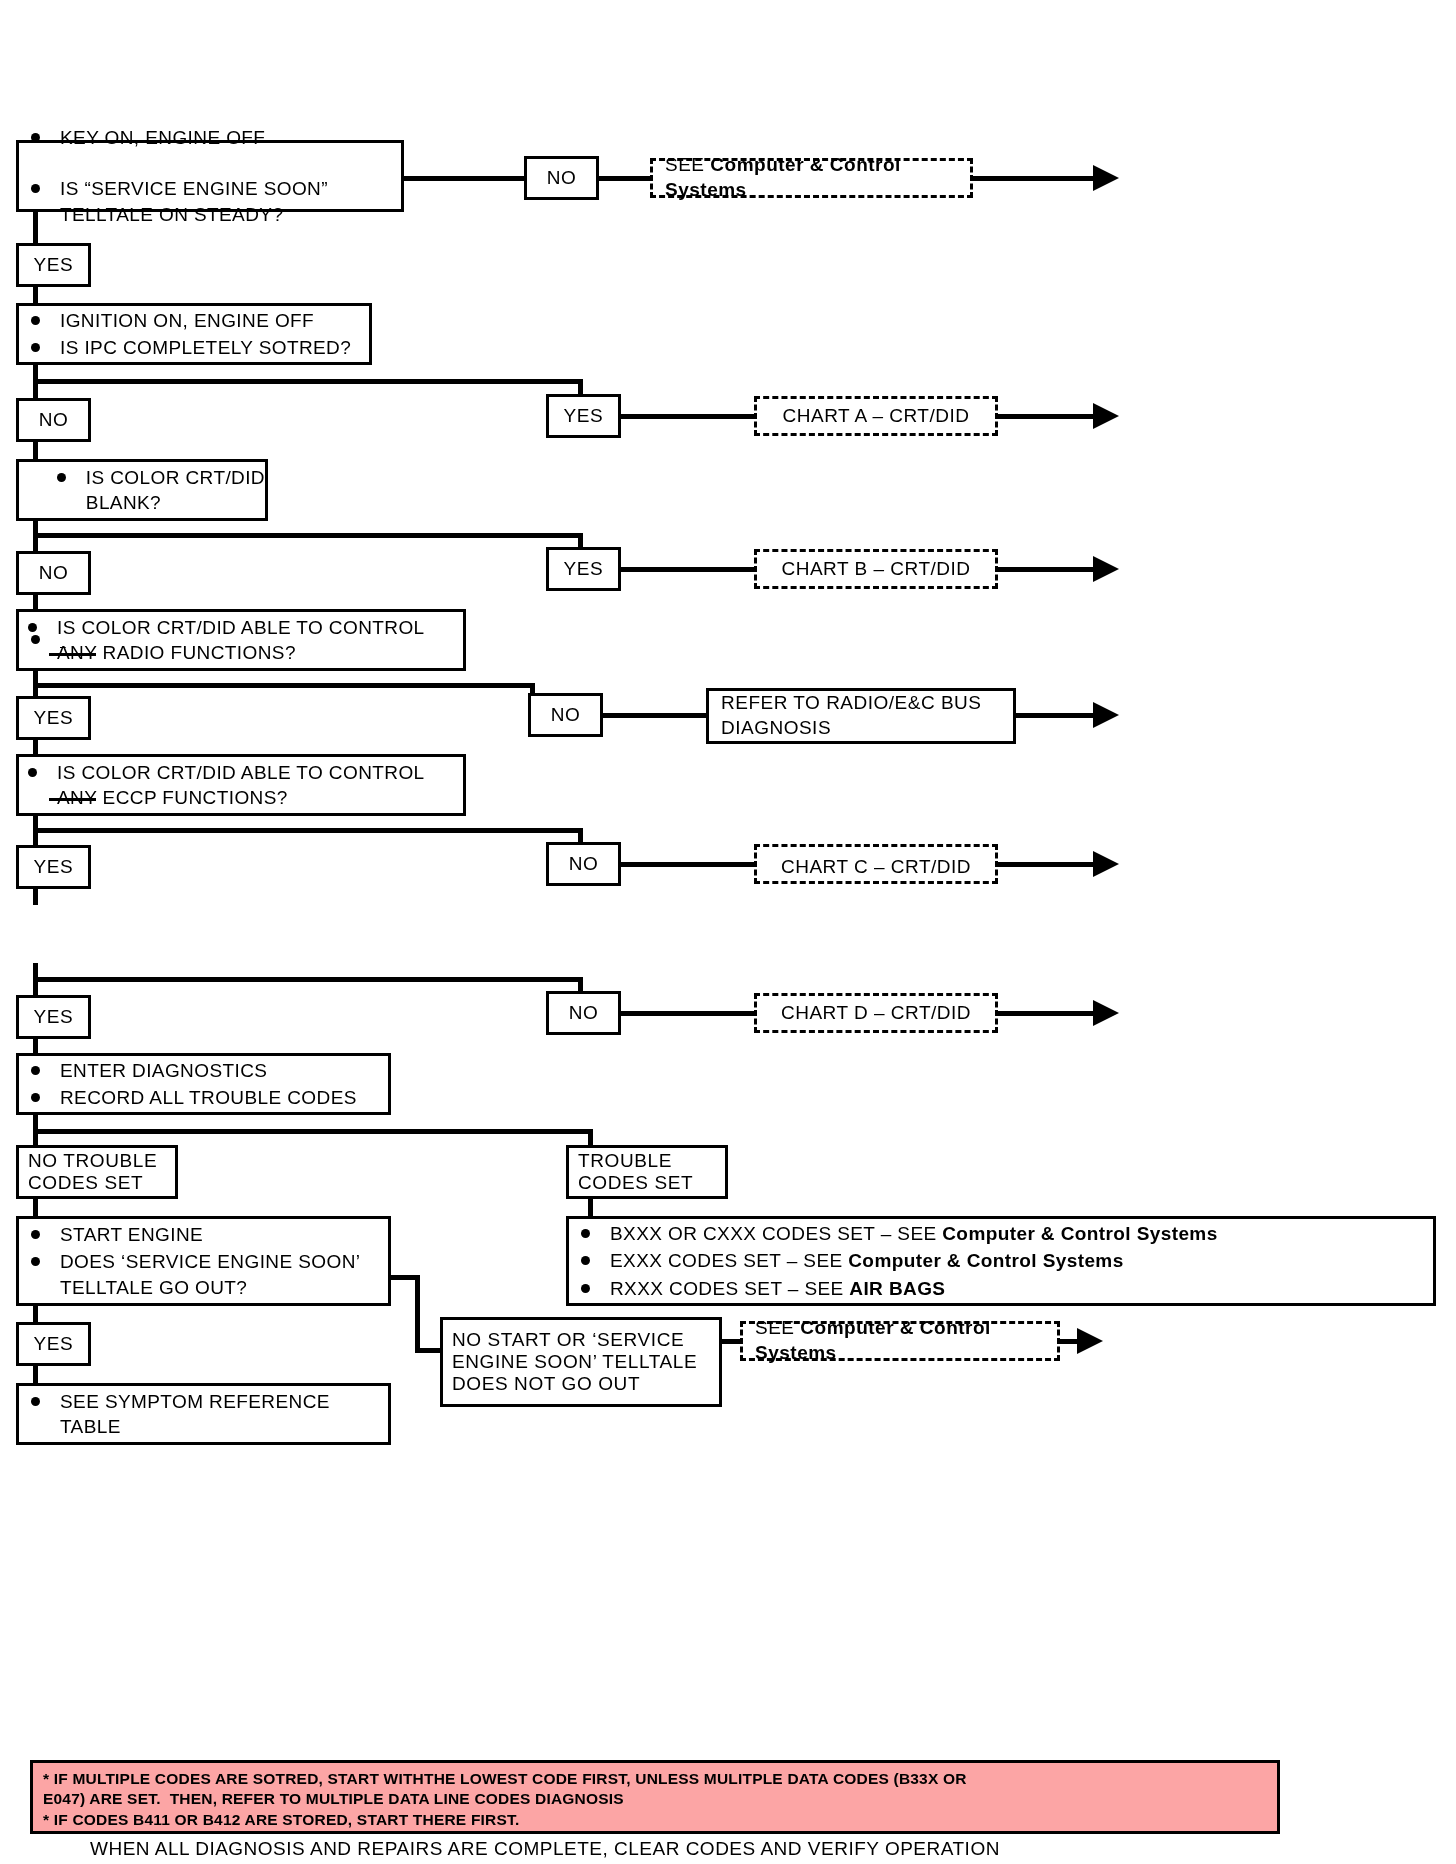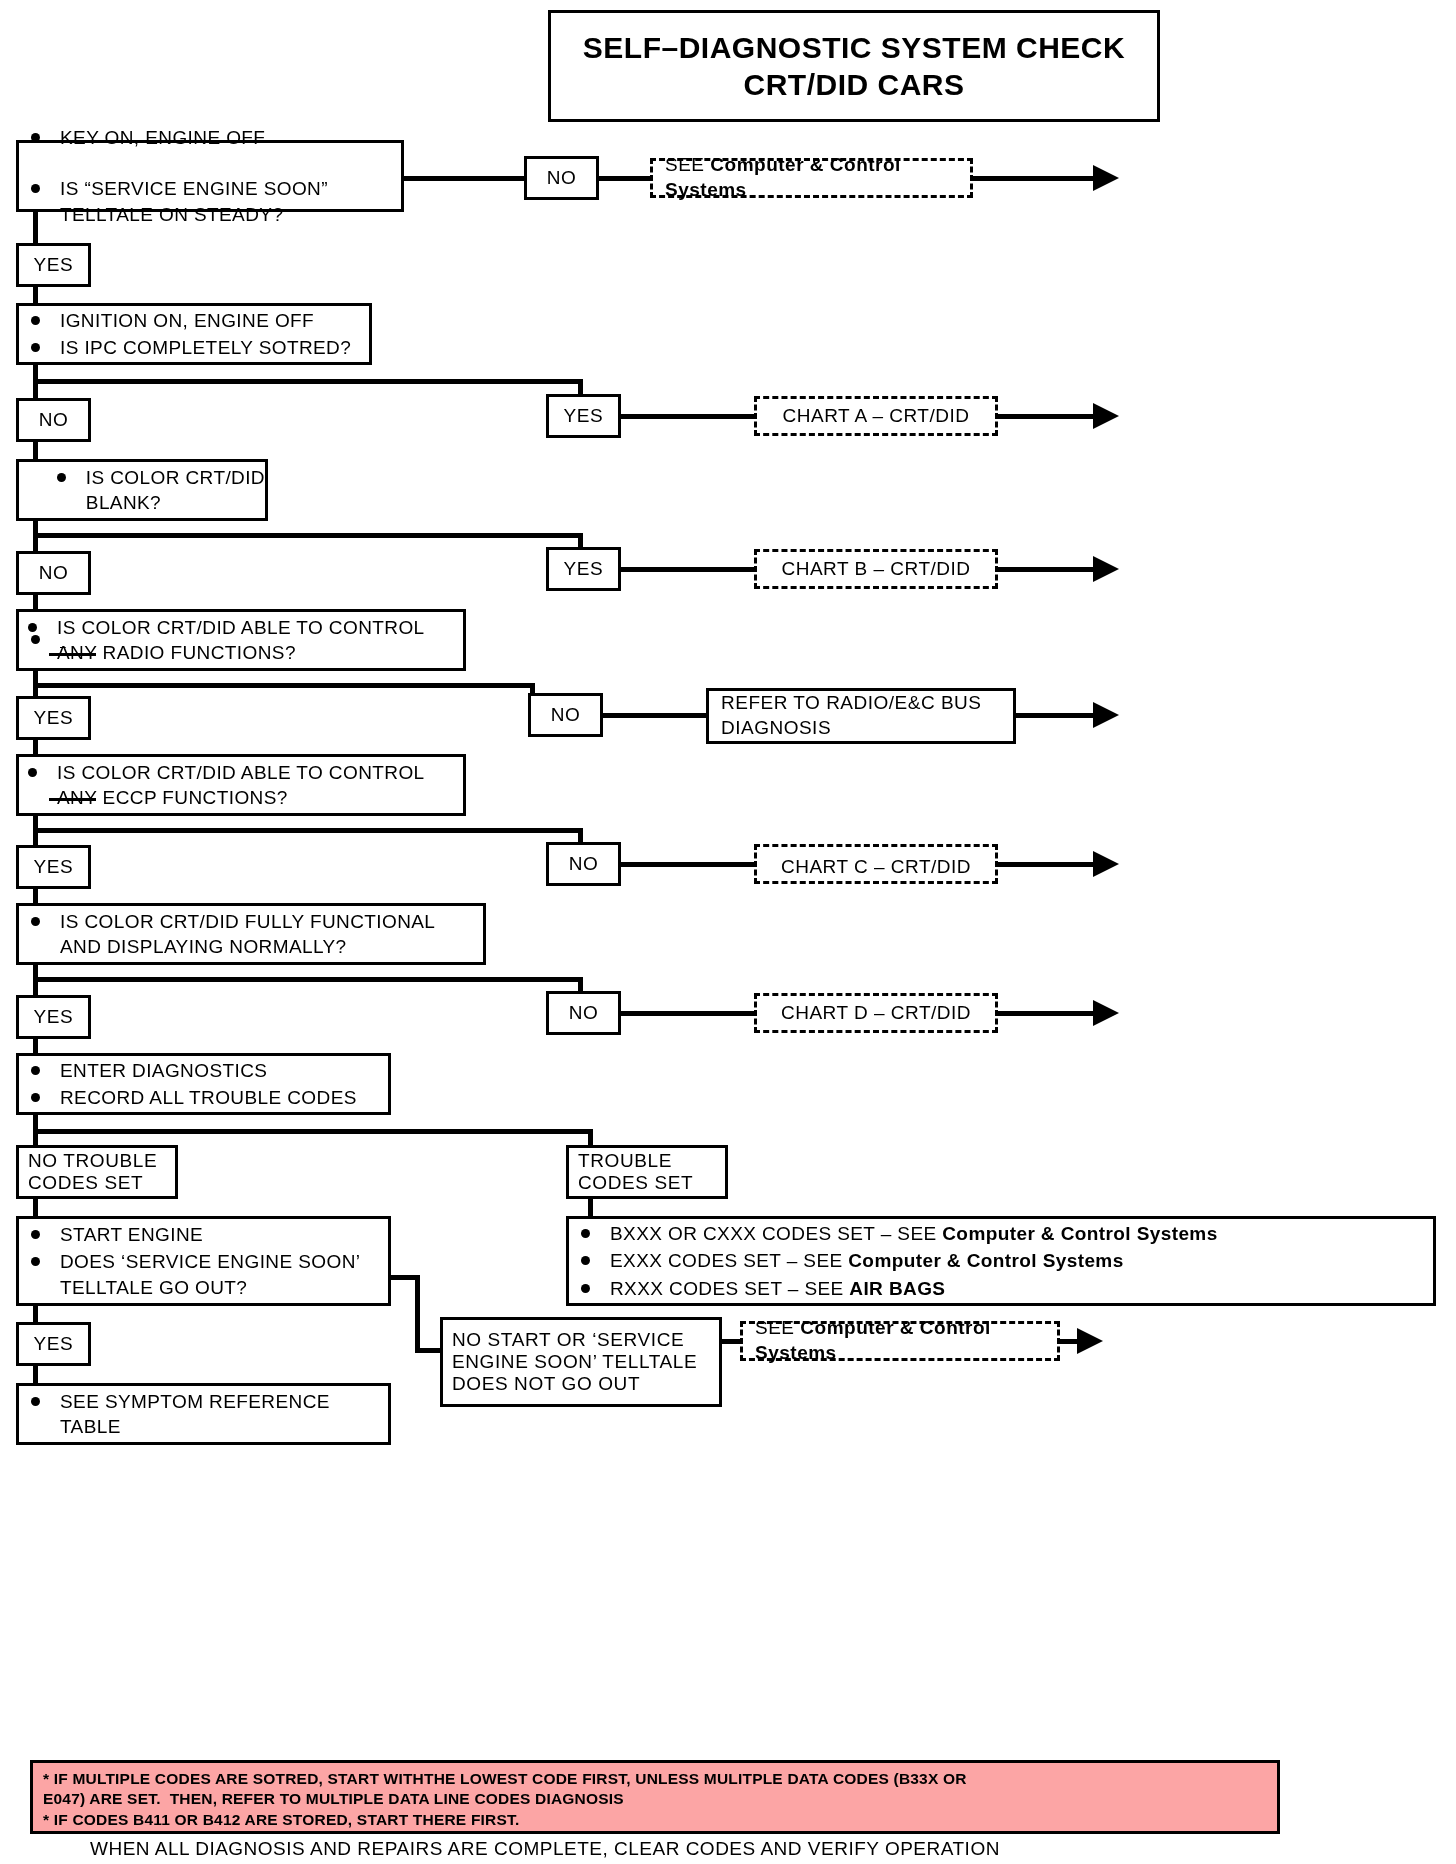--- a/index.html
+++ b/index.html
@@ -116,24 +116,20 @@
     white-space:pre;
     z-index:5;
   }
   .u{text-decoration:underline;}
 </style>
 </head>
 <body>
 
 <div id="sheet">
 
-  <div class="title-box" style="left:548px;top:10px;width:612px;height:112px;">
-    <div class="tline">SELF–DIAGNOSTIC SYSTEM CHECK</div>
-    <div class="tline">CRT/DID CARS</div>
-  </div>
 
   <div class="box" style="left:16px;top:140px;width:388px;height:72px;gap:24px;">
     <div class="bul">
       <span class="dot"></span>
       <span class="txt">KEY ON, ENGINE OFF</span>
     </div>
     <div class="bul">
       <span class="dot"></span>
       <span class="txt">IS “SERVICE ENGINE SOON”
 TELLTALE ON STEADY?</span>
@@ -275,27 +271,20 @@
   </div>
   <div class="h" style="left:618px;top:862px;width:140px;"></div>
   <div class="box dashed" style="left:754px;top:844px;width:244px;height:40px;">
     <div class="ref" style="text-align:center;padding-left:0;margin-top:7px;">CHART C – CRT/DID</div>
   </div>
   <div class="h" style="left:996px;top:862px;width:100px;"></div>
   <div class="arrow" style="left:1093px;top:851px;"></div>
 
   <div class="v" style="left:33px;top:887px;height:18px;"></div>
 
-  <div class="box" style="left:16px;top:903px;width:470px;height:62px;">
-    <div class="bul">
-      <span class="dot"></span>
-      <span class="txt">IS COLOR CRT/DID FULLY FUNCTIONAL
-AND DISPLAYING NORMALLY?</span>
-    </div>
-  </div>
 
   <div class="v" style="left:33px;top:963px;height:16px;"></div>
   <div class="h" style="left:33px;top:977px;width:550px;"></div>
   <div class="v" style="left:578px;top:977px;height:16px;"></div>
   <div class="v" style="left:33px;top:977px;height:22px;"></div>
 
   <div class="box" style="left:16px;top:995px;width:75px;height:44px;">
     <div class="lab">YES</div>
   </div>
   <div class="box" style="left:546px;top:991px;width:75px;height:44px;">

